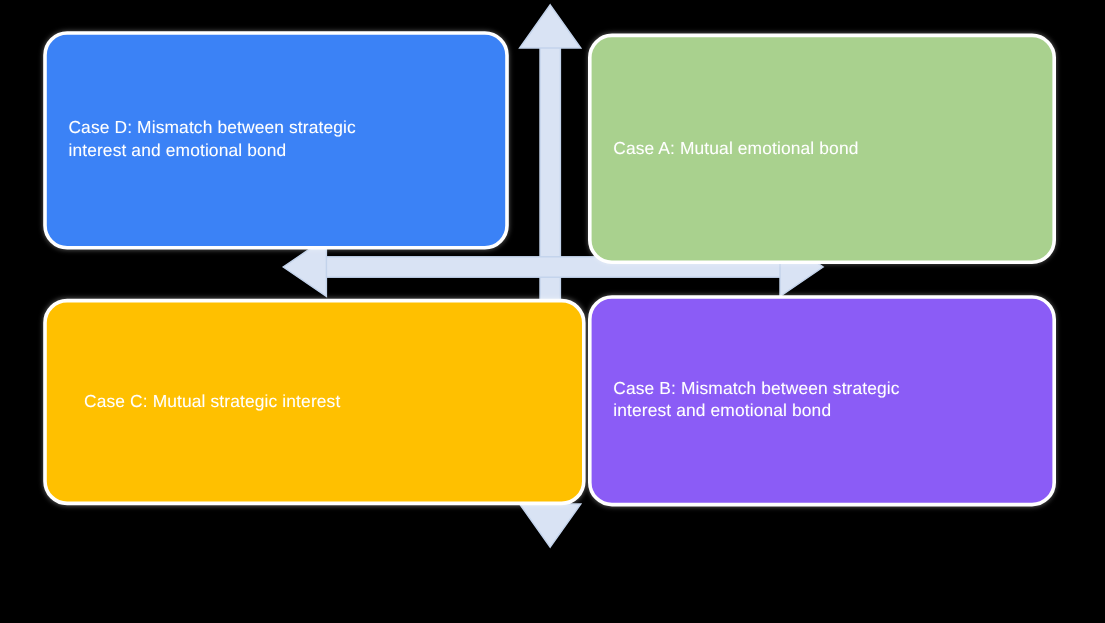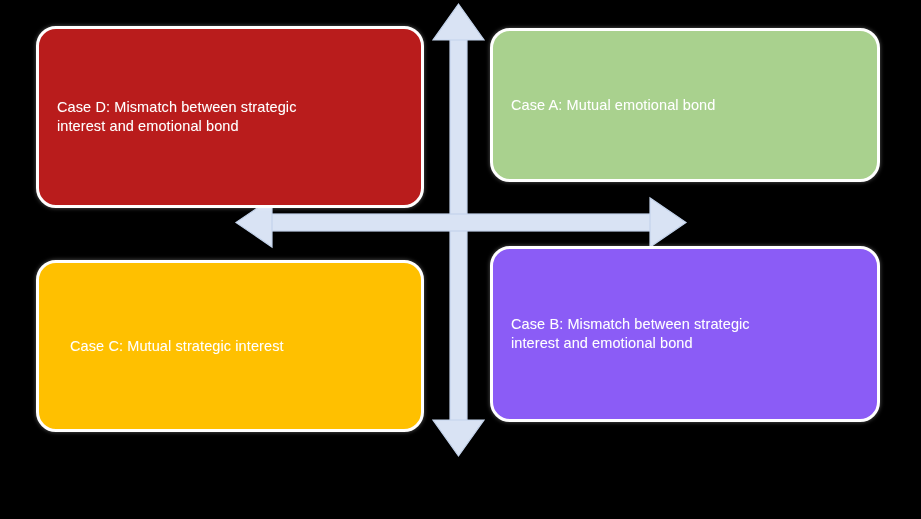--- a/index.html
+++ b/index.html
@@ -54,26 +54,26 @@
   #box-case-d {
     left: 36px;
     top: 26px;
     width: 388px;
     height: 182px;
   }
   #box-case-a {
     left: 490px;
     top: 28px;
     width: 390px;
-    height: 154px;
+    height: 192px;
   }
   #box-case-c {
     left: 36px;
-    top: 260px;
-    width: 388px;
+    top: 249px;
+    width: 452px;
     height: 172px;
     padding-left: 31px;
   }
   #box-case-b {
     left: 490px;
     top: 246px;
     width: 390px;
     height: 176px;
   }
 </style>
@@ -90,21 +90,21 @@
       <polygon points="458.5,456 484,420 433,420" fill="#D9E3F4" stroke="#C3D3EB" stroke-width="1.2"></polygon>
     </g>
 
     <g>
       <rect x="258" y="214" width="406" height="17" fill="#D9E3F4" stroke="#C3D3EB" stroke-width="1.2"></rect>
       <polygon points="236,222.5 272,247 272,198" fill="#D9E3F4" stroke="#C3D3EB" stroke-width="1.2"></polygon>
       <polygon points="686,222.5 650,247 650,198" fill="#D9E3F4" stroke="#C3D3EB" stroke-width="1.2"></polygon>
     </g>
   </svg>
 
-  <div id="box-case-d" class="quad-box" style="background:#b91c1c;">
+  <div id="box-case-d" class="quad-box" style="background:#3b82f6;">
     <span class="quad-text">Case D: Mismatch between strategic
 interest and emotional bond</span>
   </div>
 
   <div id="box-case-a" class="quad-box" style="background:#A9D18E;">
     <span class="quad-text">Case A: Mutual emotional bond</span>
   </div>
 
   <div id="box-case-c" class="quad-box" style="background:#FFC000;">
     <span class="quad-text">Case C: Mutual strategic interest</span>

